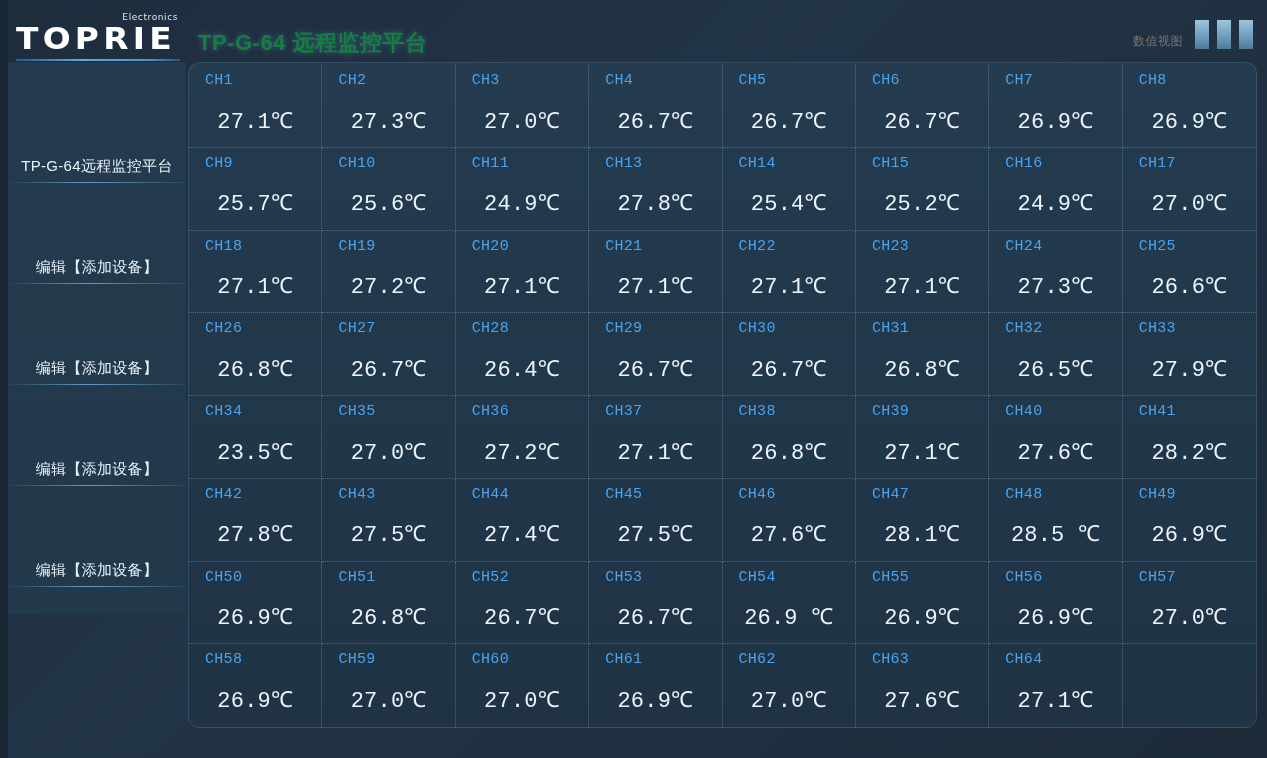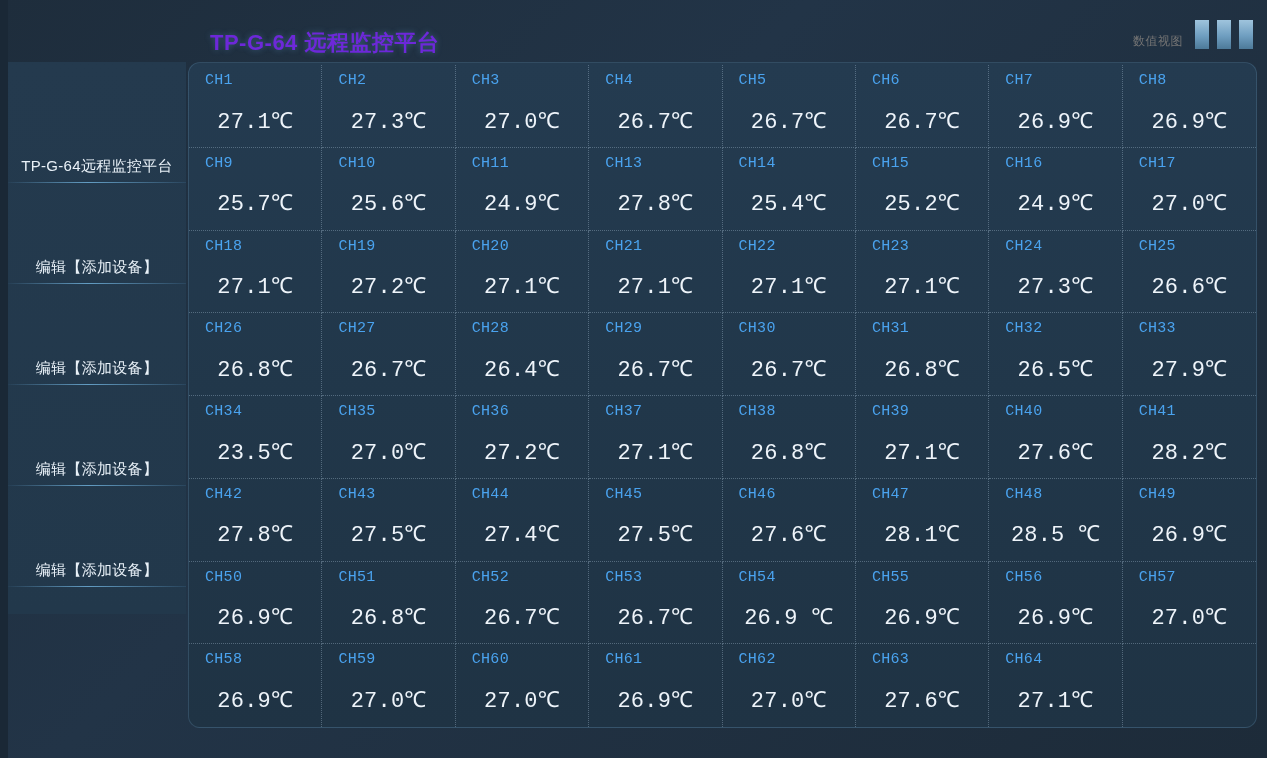--- a/index.html
+++ b/index.html
@@ -112,25 +112,25 @@
   
   #header {
     position: absolute;
     left: 186px; top: 0;
     width: 1081px;
     height: 62px;
   }
 
   #app-title {
     position: absolute;
-    left: 24px;
+    left: 12px;
     top: 28px;
     font-size: 22px;
     font-weight: 700;
-    color: #6d28d9;
+    color: #15803d;
     letter-spacing: 0.5px;
     text-shadow: 0 0 6px rgba(110,180,235,0.35);
     white-space: nowrap;
   }
 
   #view-mode {
     position: absolute;
     right: 84px;
     top: 33px;
     font-size: 12px;
@@ -212,20 +212,27 @@
     white-space: nowrap;
   }
 </style>
 </head>
 <body>
 
 <div id="left-col">
 
   <div id="edge-strip"></div>
 
+  <div id="brand-block">
+    <div id="logo-wrap">
+      <div id="logo-sup">Electronics</div>
+      <div id="logo-word">TOPRIE</div>
+      <div id="logo-rule"></div>
+    </div>
+  </div>
 
   <div id="sidebar">
 
     <div class="side-item" id="side-title-item">
       <span class="side-item-label">TP-G-64远程监控平台</span>
     </div>
     <div class="side-sep"></div>
 
     <div class="side-item side-dev-item">
       <span class="side-item-label">编辑【添加设备】</span>

